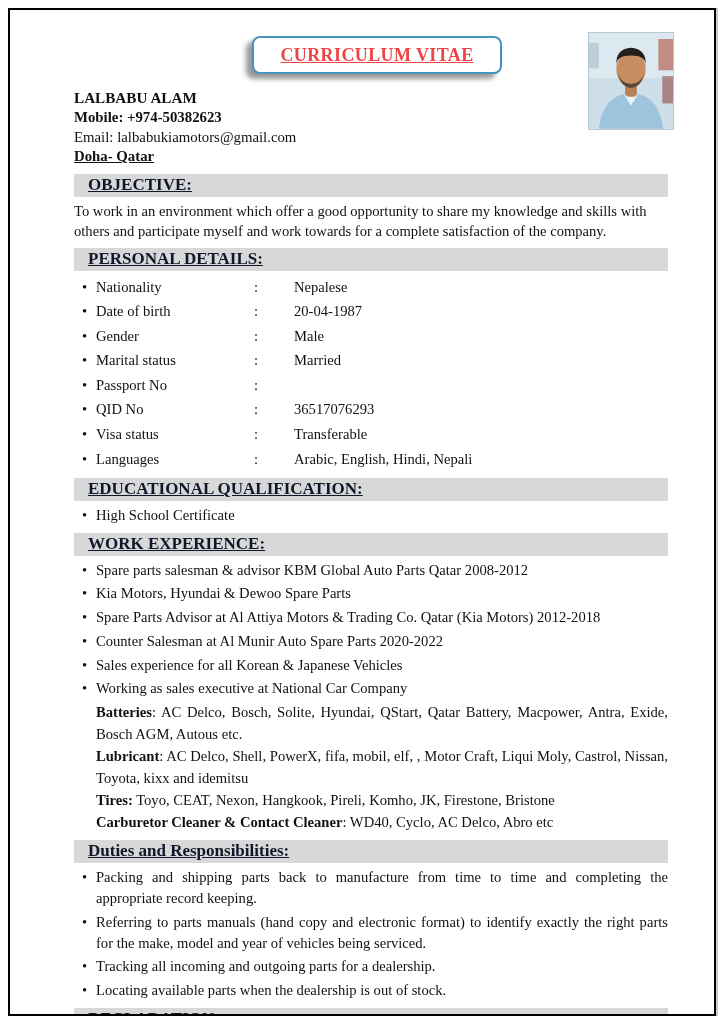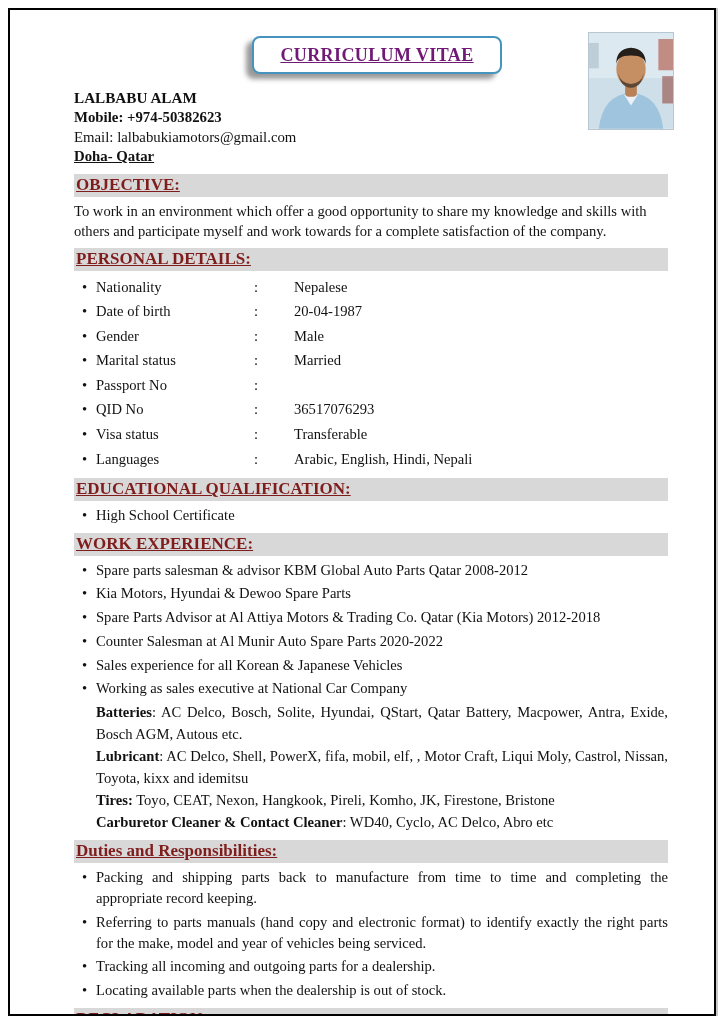--- a/index.html
+++ b/index.html
@@ -26,21 +26,21 @@
   .title-box {
     position: absolute; left: 178px; top: 4px;
     width: 250px; height: 38px;
     border: 2px solid #4694be;
     border-radius: 8px;
     display: flex; align-items: center; justify-content: center;
     box-shadow: -6px 5px 5px rgba(70,70,70,0.55);
     background: #fff;
   }
   .title-box span {
-    color: #701a75; font-weight: bold; font-size: 18px;
+    color: #ef4444; font-weight: bold; font-size: 18px;
     text-decoration: underline; letter-spacing: 0.4px;
   }
   .photo {
     position: absolute; right: -6px; top: 0px;
     width: 86px; height: 98px;
     border: 1px solid #b9c7d0;
     overflow: hidden;
   }
 
   
@@ -49,22 +49,23 @@
   .contact .mobile { font-weight: bold; }
   .contact .location { font-weight: bold; text-decoration: underline; }
 
   
   .section-bar {
     background: #d8d8d8;
     margin-top: 7px; margin-bottom: 4px;
     padding: 1px 4px 2px 2px;
   }
   .section-bar .section-title {
-    color: #7f1d1d; font-weight: bold; font-size: 17px;
+    color: #0f172a; font-weight: bold; font-size: 17px;
     text-decoration: underline;
+    margin-left: 12px;
   }
 
   .para { font-size: 14.6px; line-height: 1.38; }
 
   
   .pd-row { display: flex; font-size: 14.6px; line-height: 1.68; }
   .pd-row .bullet { width: 22px; padding-left: 8px; }
   .pd-row .pd-label { width: 158px; }
   .pd-row .pd-colon { width: 40px; }
   .pd-row .pd-value { flex: 1; }

